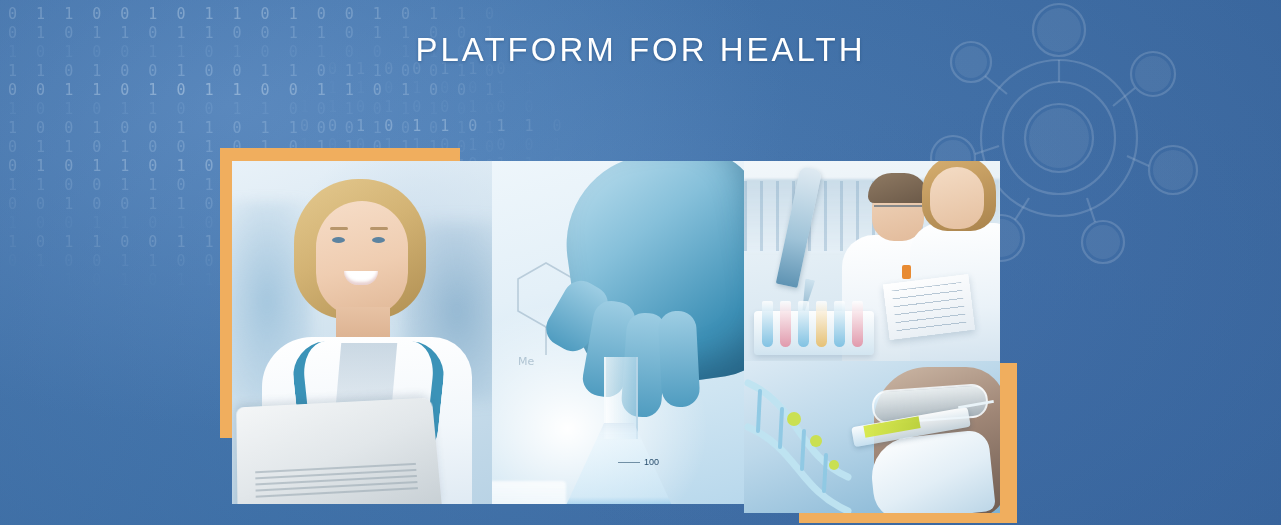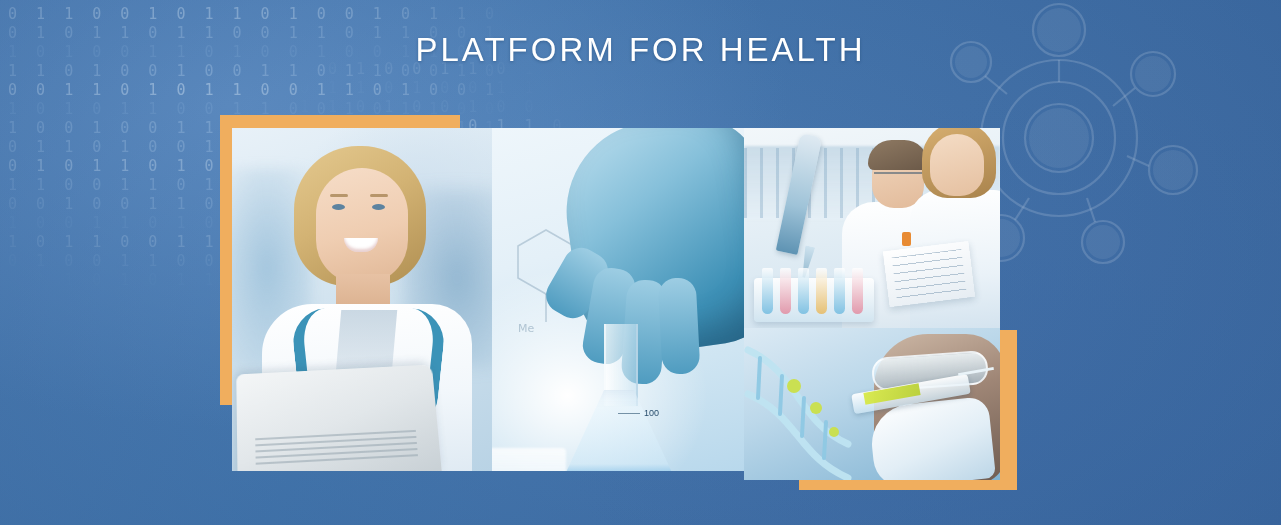--- a/index.html
+++ b/index.html
@@ -100,21 +100,21 @@
   .subline {
     color: #f0f6fc;
     font-size: 20px;
     letter-spacing: 3px;
     margin: 10px 0 0 0;
     font-weight: 400;
     text-shadow: 0 1px 3px rgba(12,45,85,0.3);
   }
 
   
-  .collage { position: absolute; inset: 0; z-index: 5; }
+  .collage { position: absolute; inset: 0; z-index: 5; margin-top: 33px; }
 
   .accent-bar {
     position: absolute;
     background: #f0ae5e;
   }
   .accent-left {
     left: 220px;
     top: 115px;
     width: 240px;
     height: 290px;
@@ -268,21 +268,21 @@
   }
   .p2-grad {
     position: absolute; left: 152px; color: #2a4f6e; font-size: 9px;
     font-family: "Liberation Sans", sans-serif;
   }
   .p2-grad::after {
     content: "";
     position: absolute; left: -26px; top: 5px; width: 22px; height: 1px;
     background: rgba(40,80,110,0.6);
   }
-  .p2-g100 { top: 280px; }
+  .p2-g100 { top: 296px; }
   .p2-g75  { top: 342px; }
   .p2-beaker-bg {
     position: absolute; left: -4px; top: 320px; width: 78px; height: 120px;
     background: linear-gradient(180deg, rgba(255,255,255,0.78), rgba(215,236,248,0.5));
     border-radius: 4px 4px 12px 12px;
     filter: blur(1.2px);
   }
 
   
   .p3-bg {

